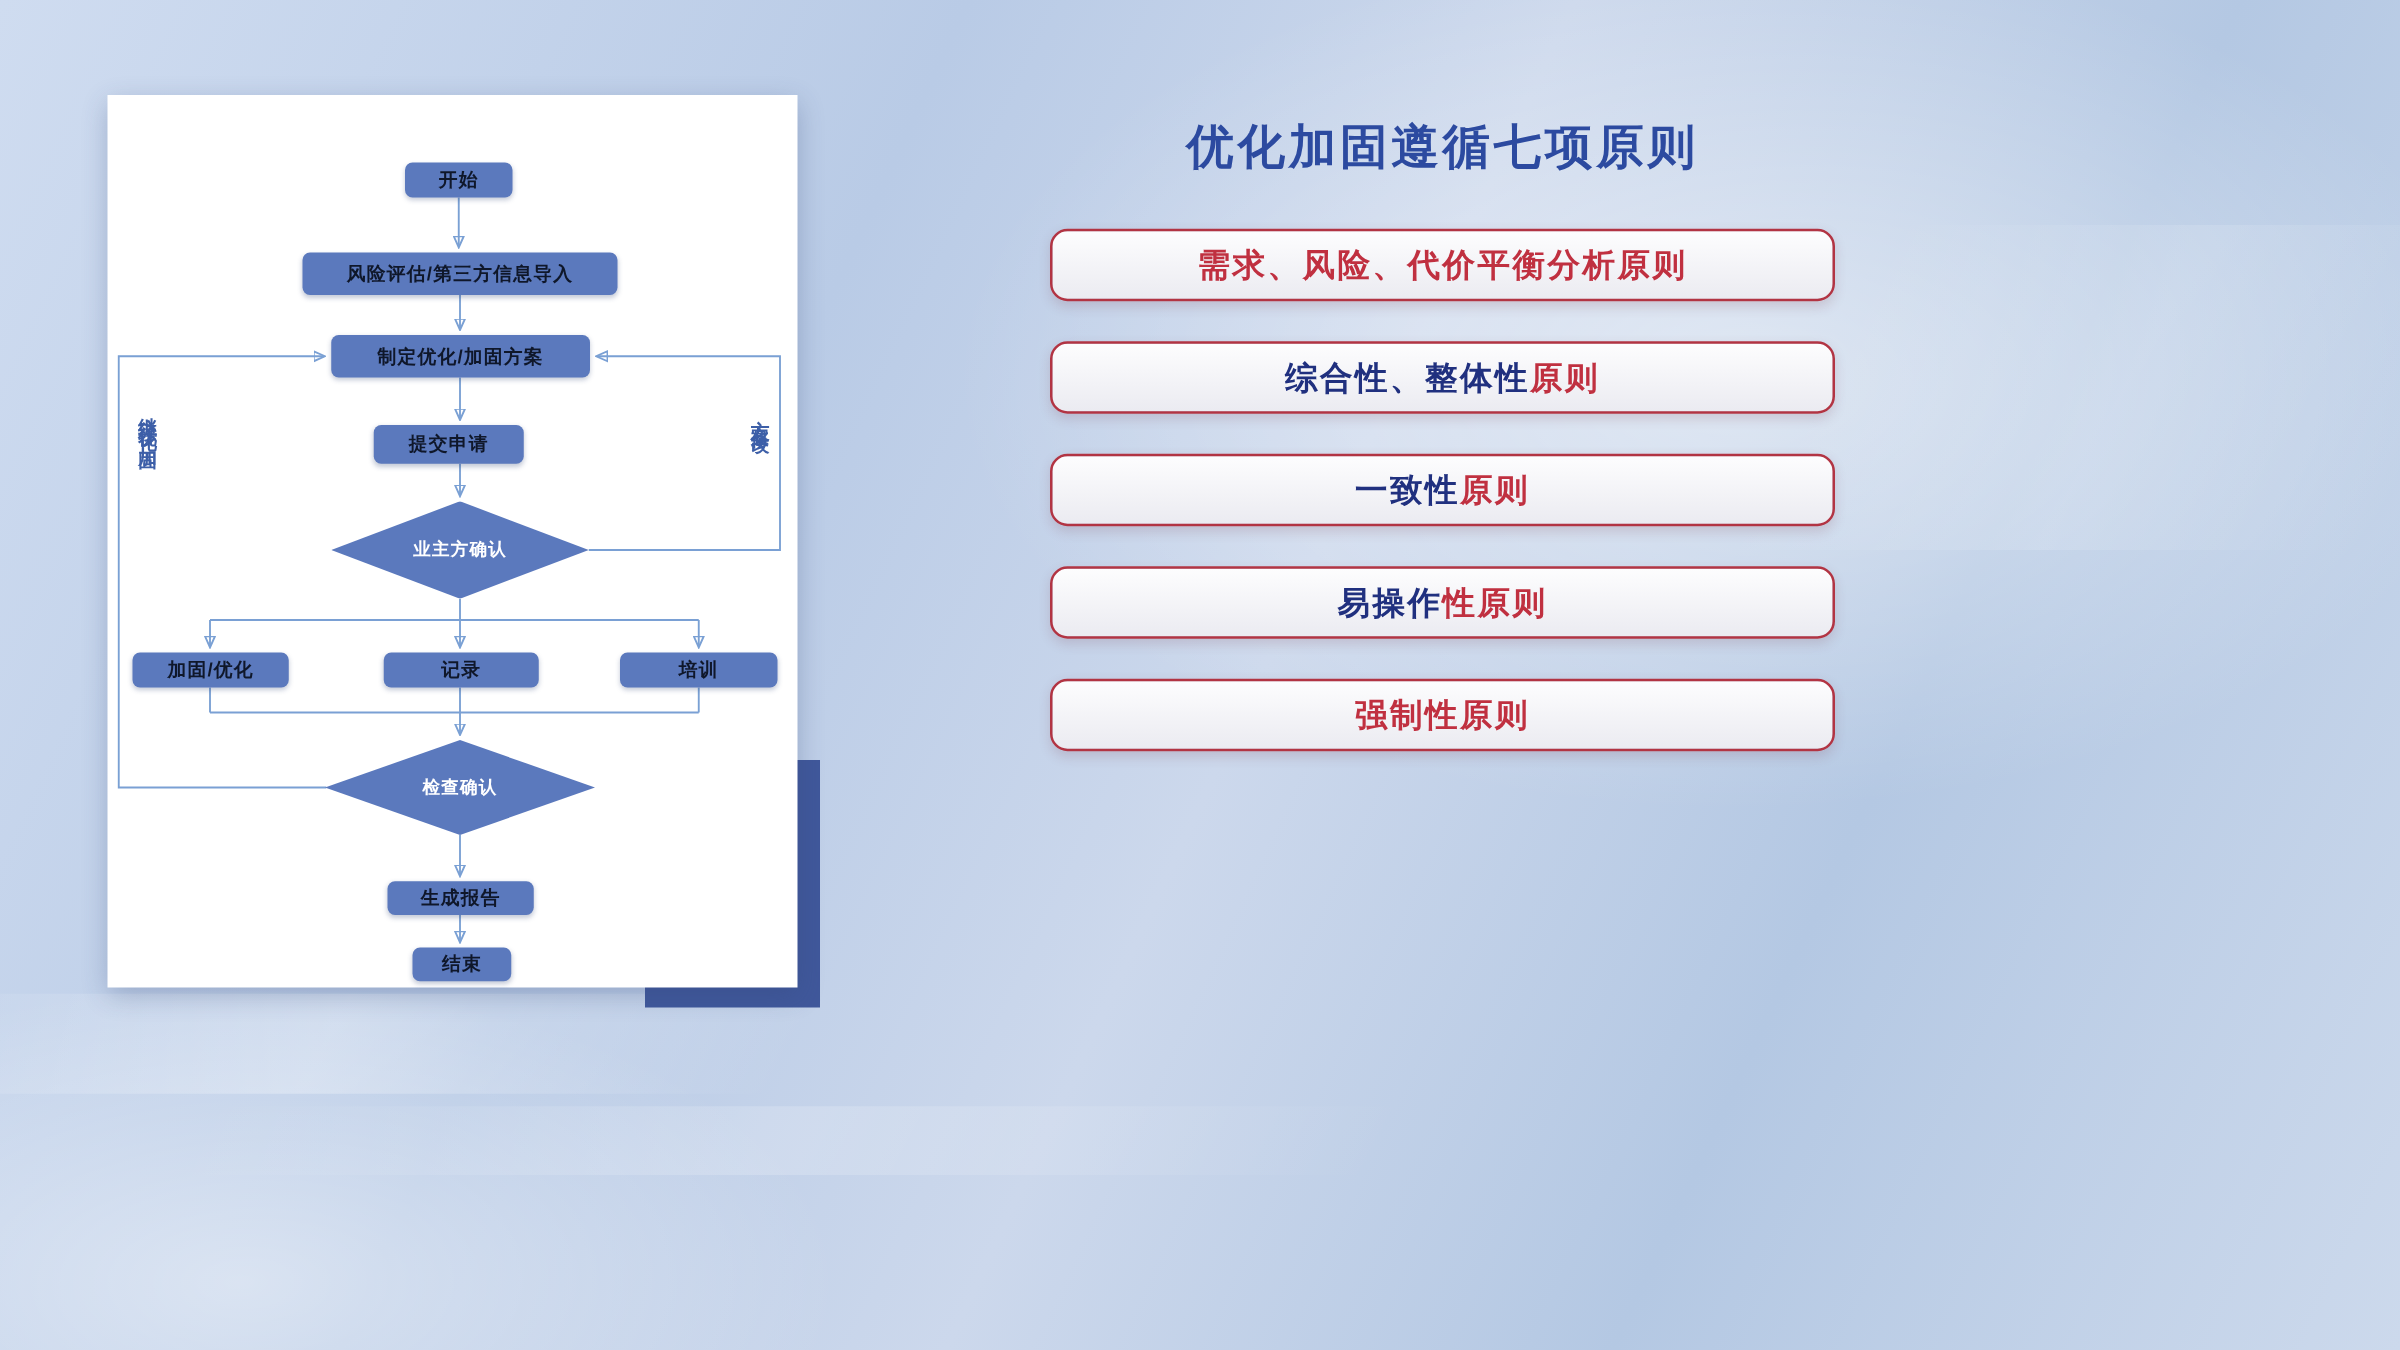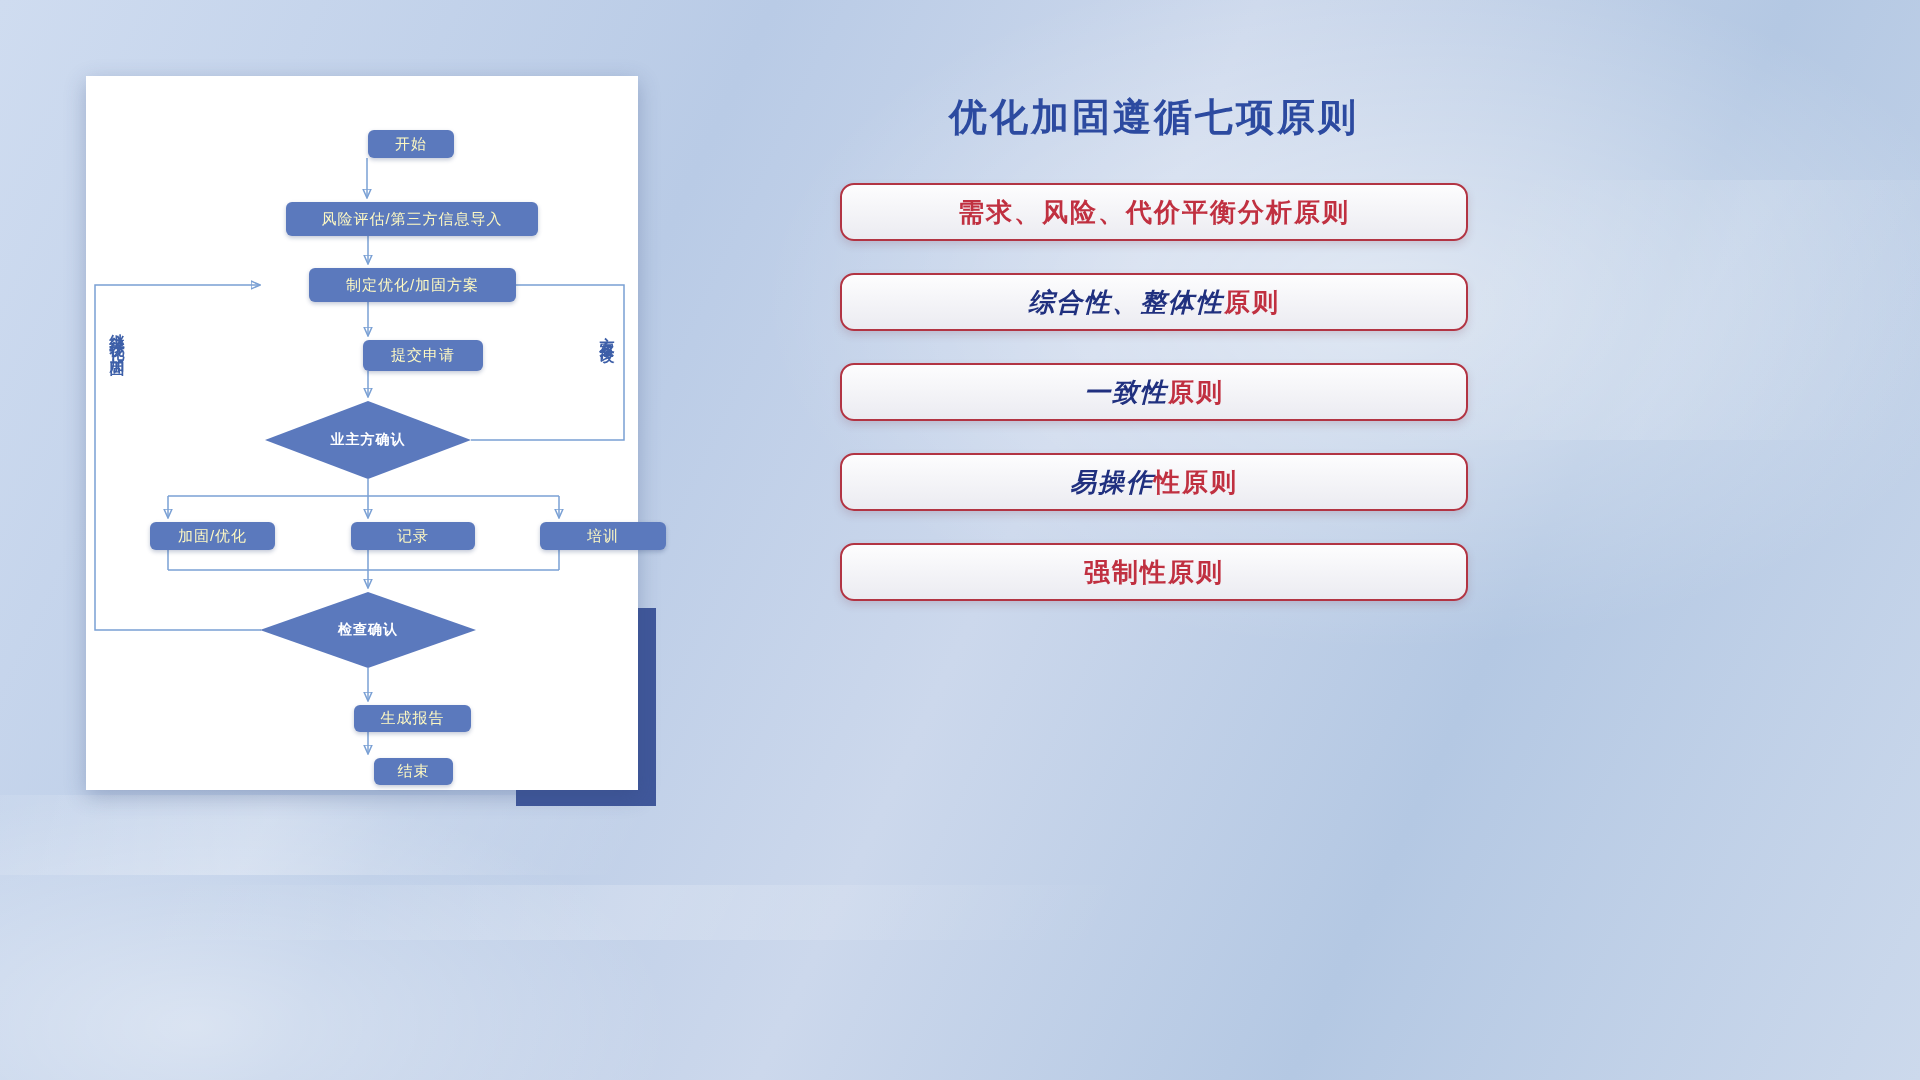--- a/index.html
+++ b/index.html
@@ -39,44 +39,43 @@
     background: #ffffff;
     box-shadow: 0 6px 20px rgba(50,70,120,.30);
     z-index: 1;
   }
   #flow-svg { position: absolute; left: 0; top: 0; }
   #flow-svg path { stroke: #7aa0d4; stroke-width: 1.5; fill: none; }
 
   .node {
     position: absolute;
     background: #5b79bd;
-    color: #fef9c3;
-    font-weight: normal;
+    color: #0f172a;
+    font-weight: bold;
     font-size: 15px;
     display: flex; align-items: center; justify-content: center;
     border-radius: 6px;
     box-shadow: 0 2px 4px rgba(40,60,110,.28);
     white-space: nowrap;
     letter-spacing: 1px;
-    margin-left: 44px;
   }
   .diamond {
     position: absolute;
     background: #5b79bd;
     color: #ffffff;
     font-weight: bold;
     font-size: 14px;
     display: flex; align-items: center; justify-content: center;
     clip-path: polygon(50% 0, 100% 50%, 50% 100%, 0 50%);
     letter-spacing: 1px;
   }
   #n-start   { left: 238px; top: 54px;  width: 86px;  height: 28px; }
   #n-risk    { left: 156px; top: 126px; width: 252px; height: 34px; }
   #n-plan    { left: 179px; top: 192px; width: 207px; height: 34px; }
-  #n-submit  { left: 233px; top: 264px; width: 120px; height: 31px; }
+  #n-submit  { left: 213px; top: 264px; width: 120px; height: 31px; }
   #d-owner   { left: 179px; top: 325px; width: 206px; height: 78px; }
   #n-harden  { left: 20px;  top: 446px; width: 125px; height: 28px; }
   #n-record  { left: 221px; top: 446px; width: 124px; height: 28px; }
   #n-train   { left: 410px; top: 446px; width: 126px; height: 28px; }
   #d-check   { left: 174px; top: 516px; width: 216px; height: 76px; }
   #n-report  { left: 224px; top: 629px; width: 117px; height: 27px; }
   #n-end     { left: 244px; top: 682px; width: 79px;  height: 27px; text-align: right; }
 
   .vlabel {
     position: absolute;
@@ -111,21 +110,21 @@
     border: 2px solid #b23443;
     border-radius: 14px;
     background: linear-gradient(180deg, #fdfdfe 0%, #ebebf1 100%);
     box-shadow: 0 4px 9px rgba(120,60,80,.18);
     display: flex; align-items: center; justify-content: center;
     font-size: 26px;
     font-weight: bold;
     letter-spacing: 2px;
     white-space: nowrap;
   }
-  .p-blue { color: #20307f; font-style: italic; }
+  .p-blue { color: #20307f; }
   .p-red  { color: #c03040; }
 </style>
 </head>
 <body>
 
 <div id="stage">
 
   <div id="streak-1" class="streak"></div>
   <div id="streak-2" class="streak"></div>
   <div id="streak-3" class="streak"></div>

